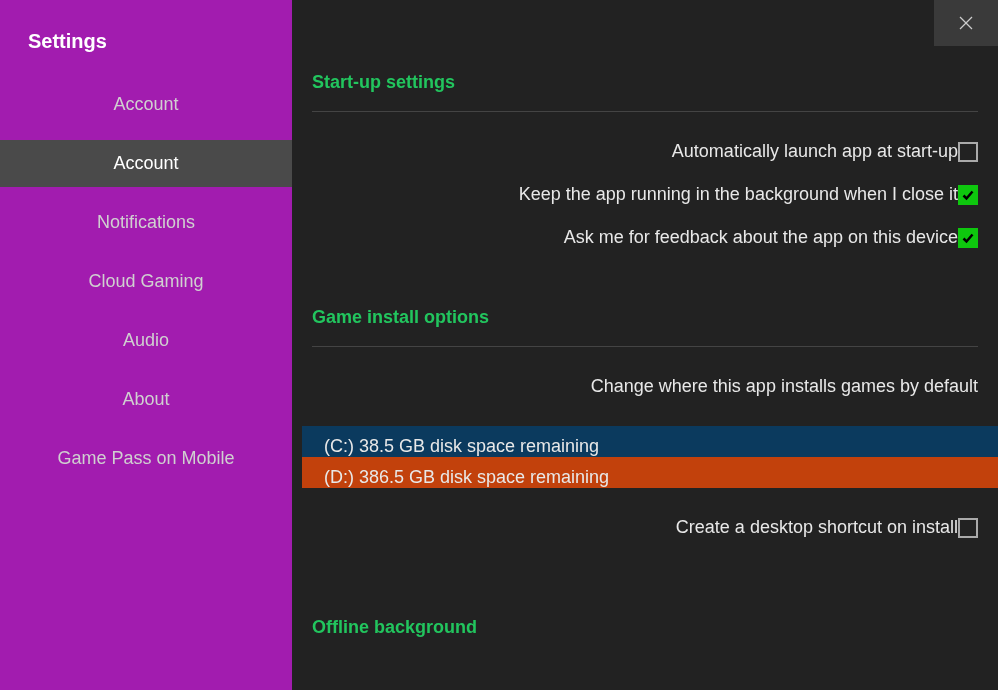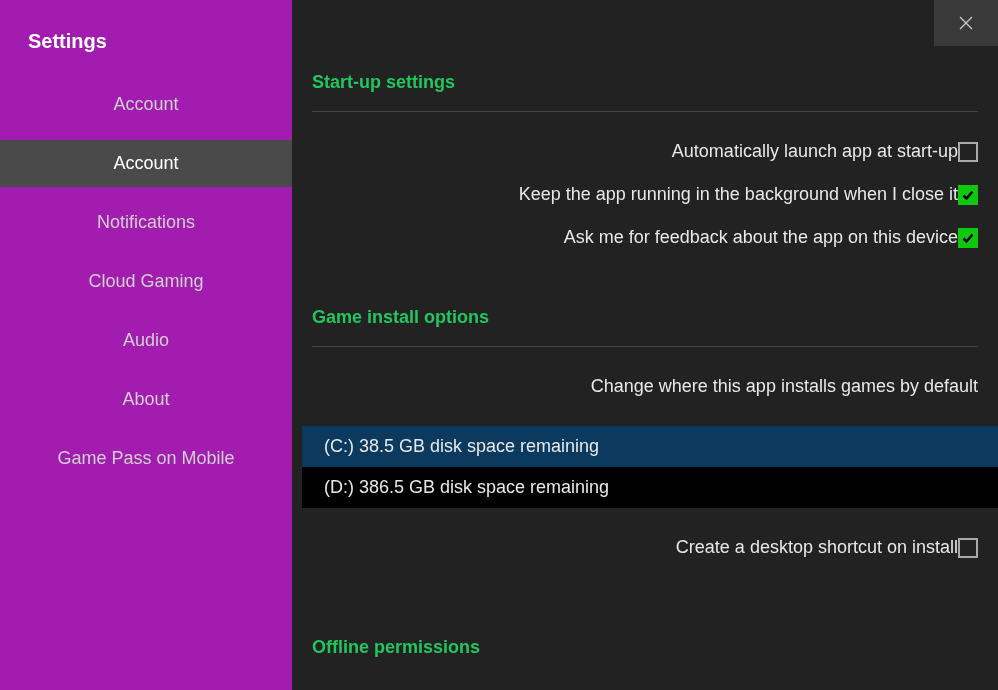--- a/index.html
+++ b/index.html
@@ -100,30 +100,30 @@
     }
     .section-gap {
       height: 48px;
     }
     .dropdown-list {
       margin-top: 18px;
       margin-left: -10px;
       margin-right: -20px;
     }
     .dropdown-option {
-      padding: 10px 10px 10px 22px;
+      padding: 10px 10px 0 22px;
       font-size: 18px;
       color: #e8e8e8;
       cursor: pointer;
     }
     .dropdown-option.selected {
       background: #0b3a5e;
     }
     .dropdown-option.alt {
-      background: #000000;
+      background: #c2410c;
     }
     .gap-after-dropdown {
       height: 18px;
     }
     .section-offline {
       margin-top: 68px;
     }
   </style>
 </head>
 <body>
@@ -190,17 +190,17 @@
     </div>
 
     <div class="gap-after-dropdown"></div>
 
     <div class="setting-row">
       <div class="setting-label">Create a desktop shortcut on install</div>
       <div class="checkbox"></div>
     </div>
 
     <div class="section-offline">
-      <div class="section-title">Offline permissions</div>
+      <div class="section-title">Offline background</div>
     </div>
 
   </div>
 </div>
 
 </body></html>

